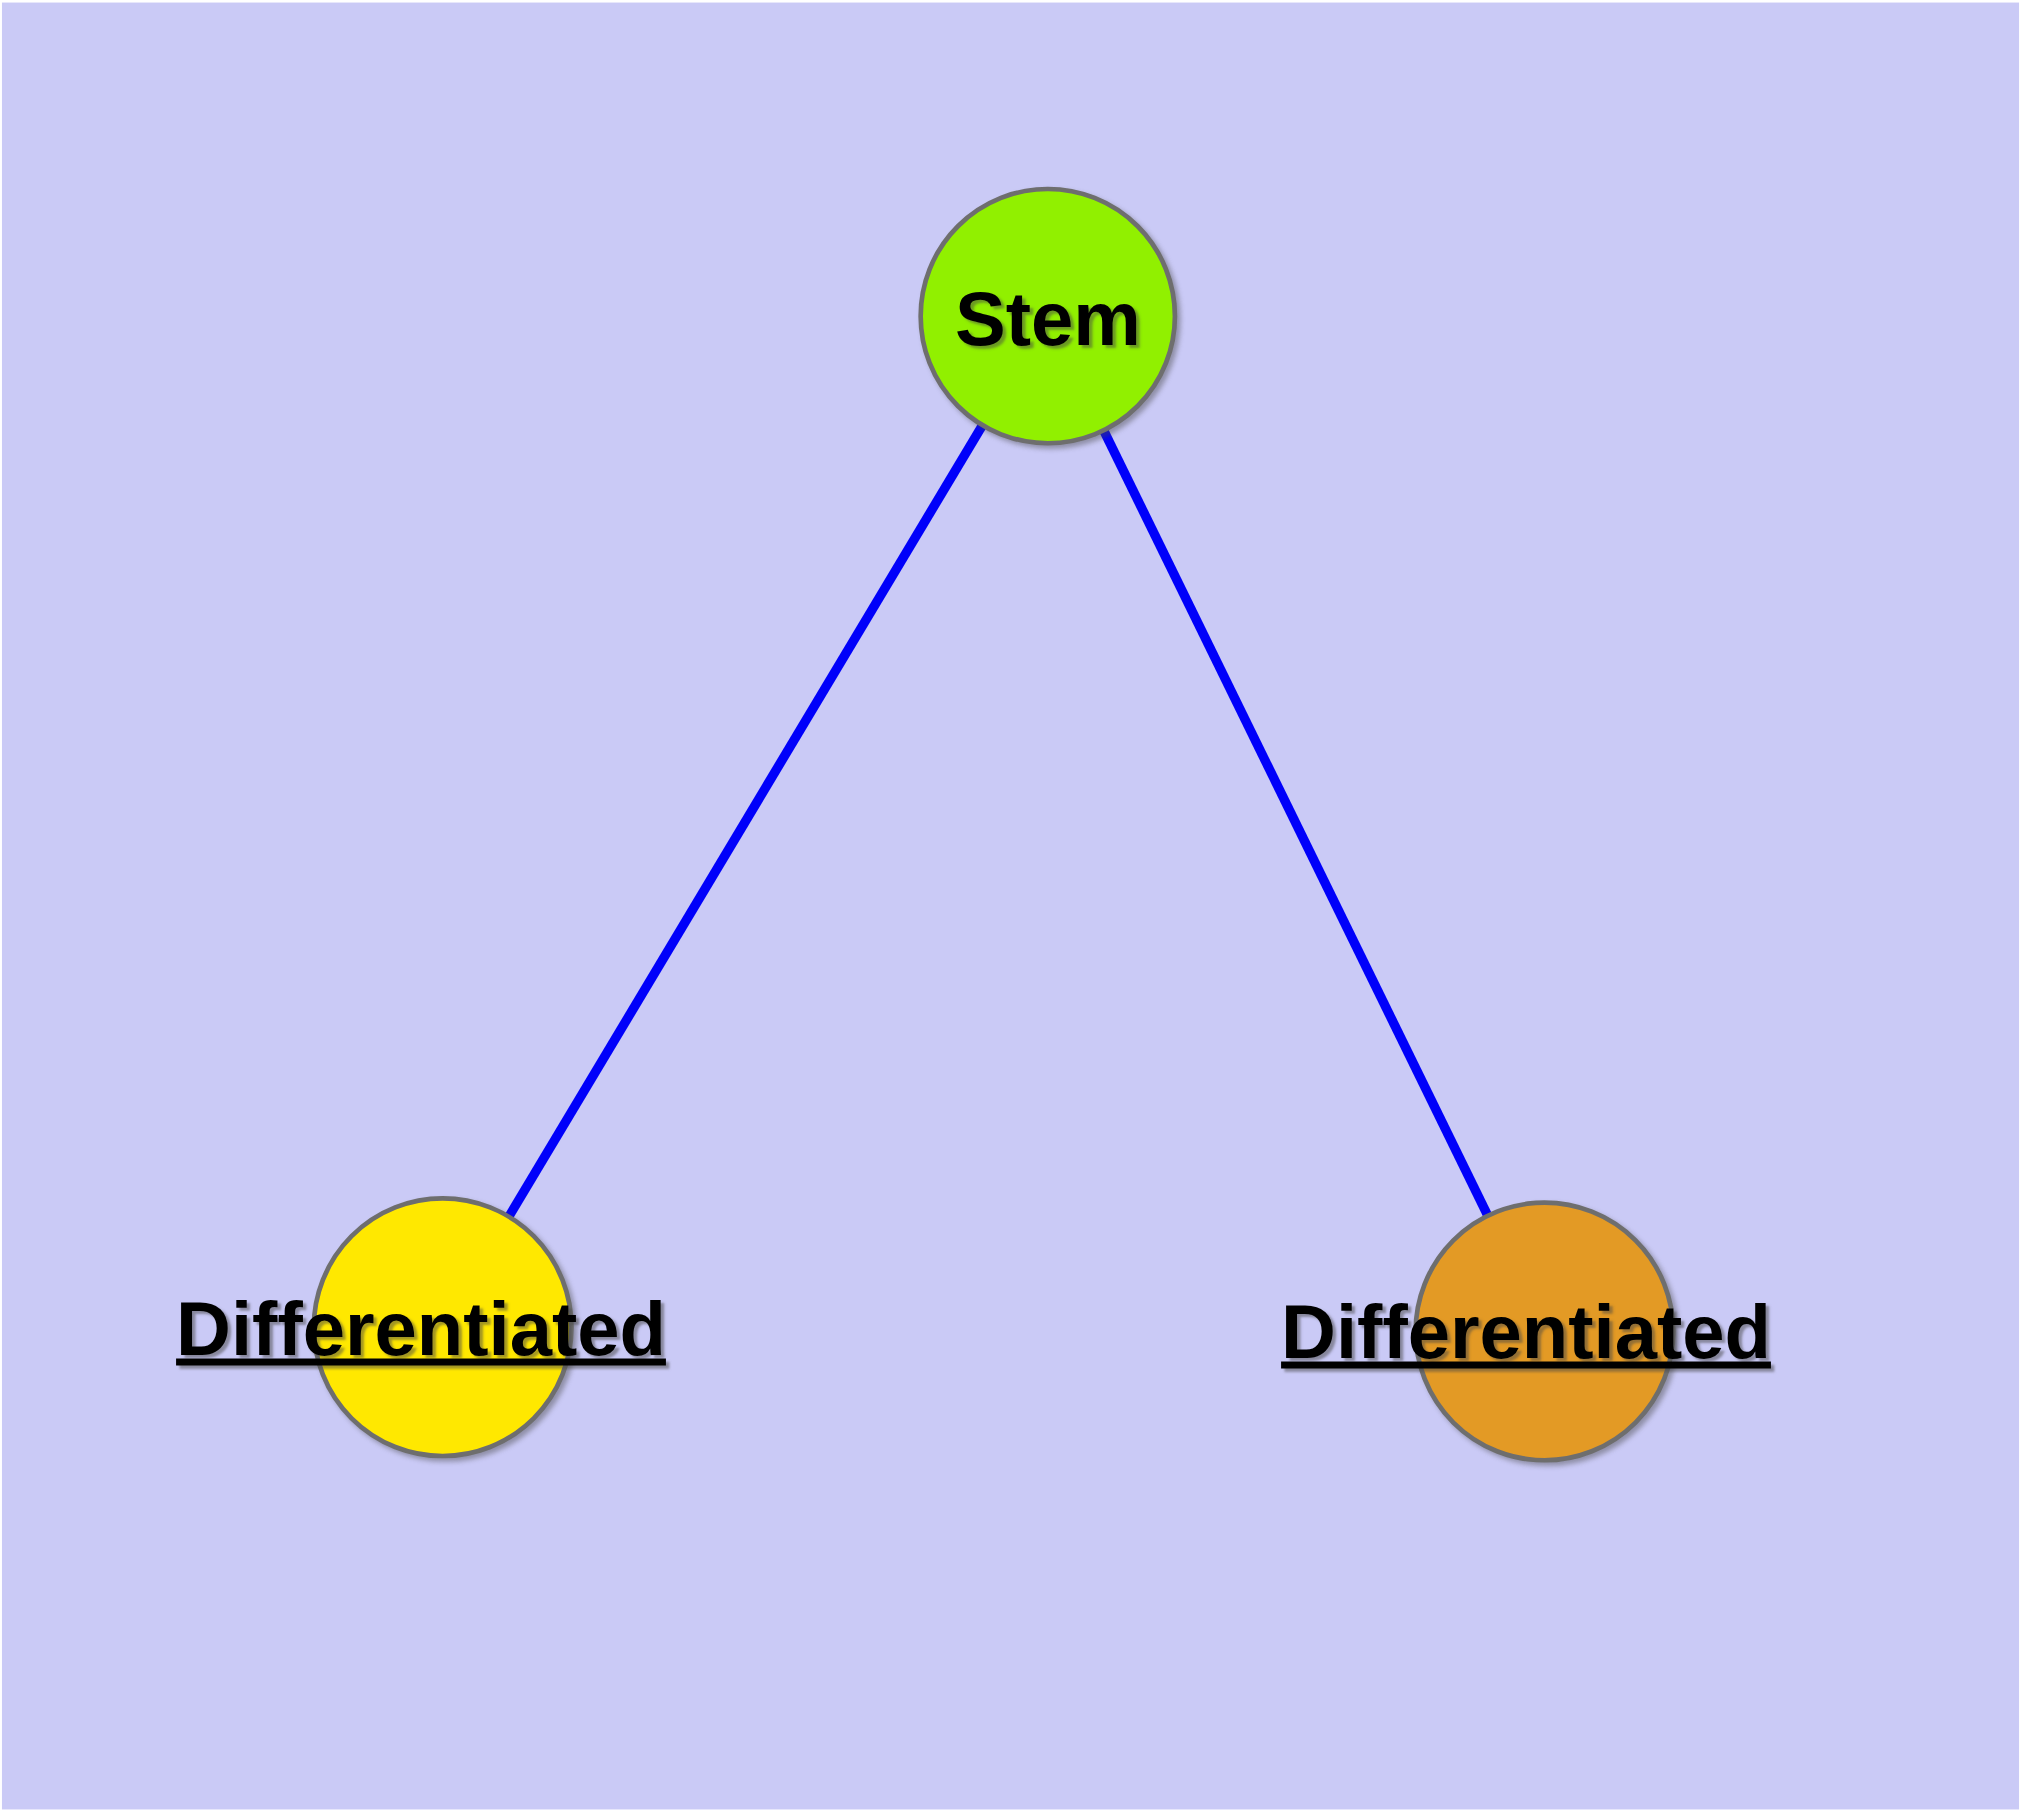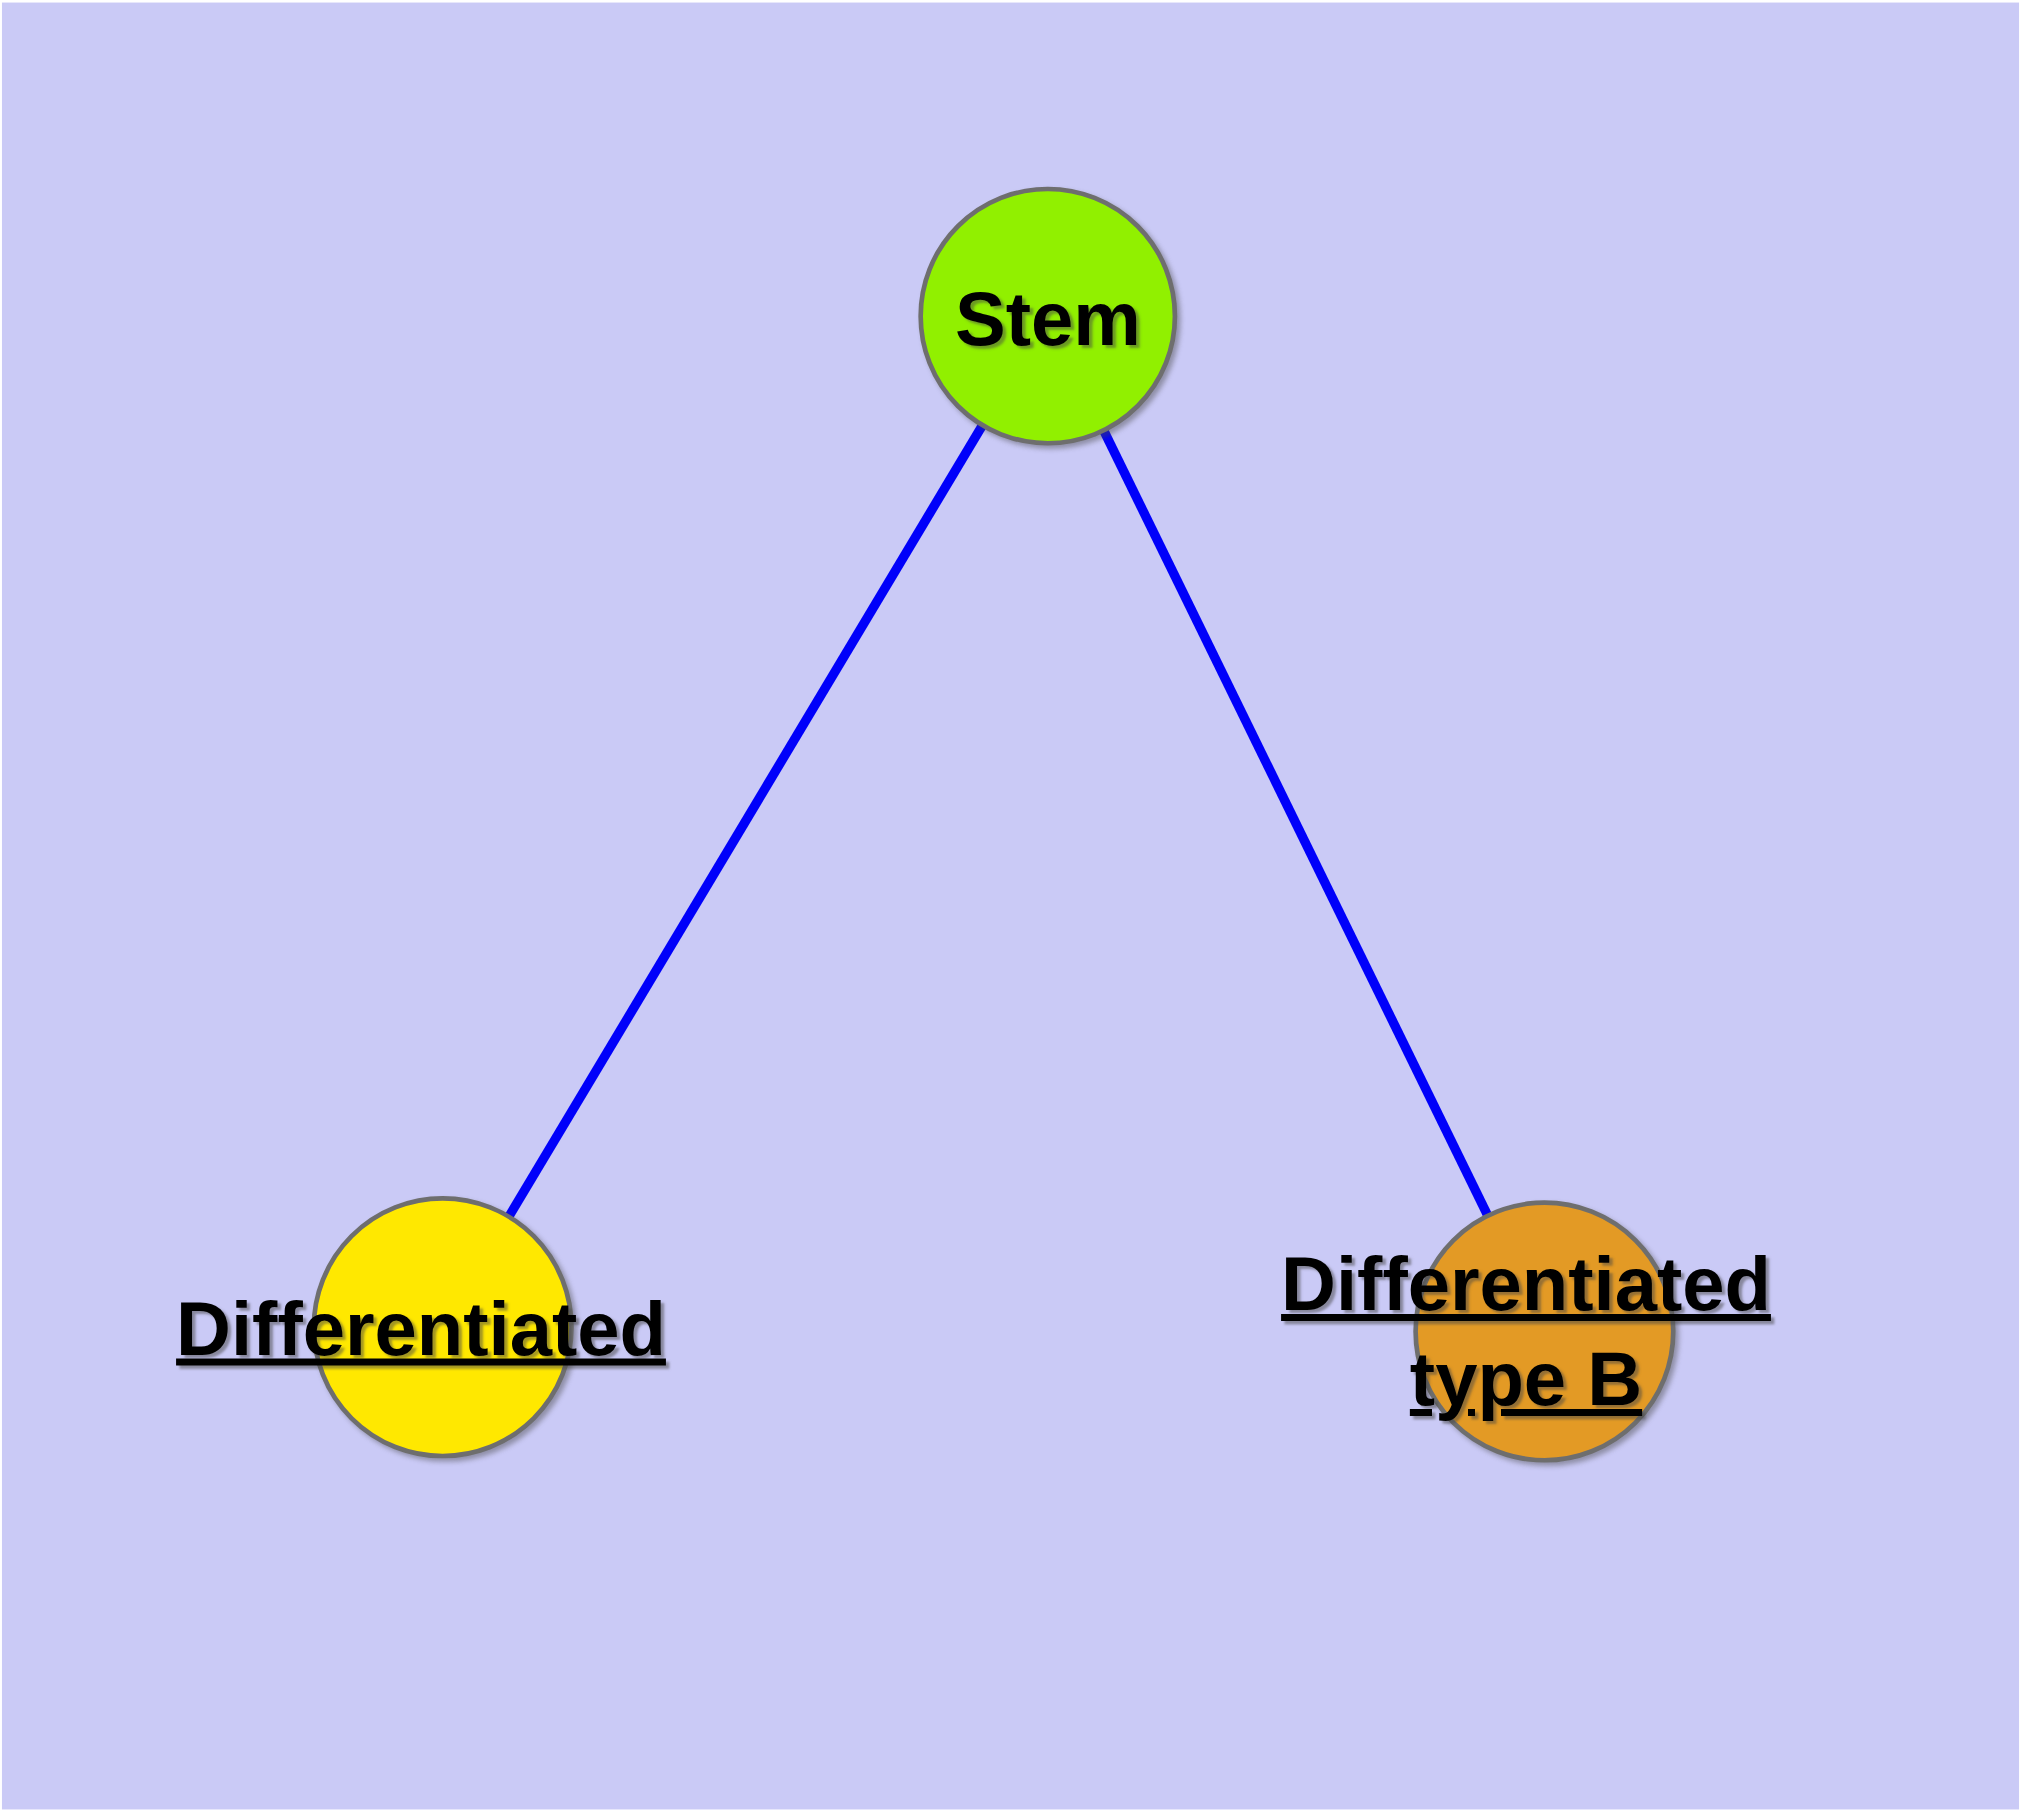--- a/index.html
+++ b/index.html
@@ -67,16 +67,15 @@
   </svg>
 
   <div class="node-label label-stem">Stem</div>
 
   <div class="node-label label-type-a">
     <span class="line">Differentiated</span>
   </div>
 
   <div class="node-label label-type-b">
     <span class="line">Differentiated</span>
-    <span class="line">type B</span>
   </div>
 </div>
 
 
 </body></html>

